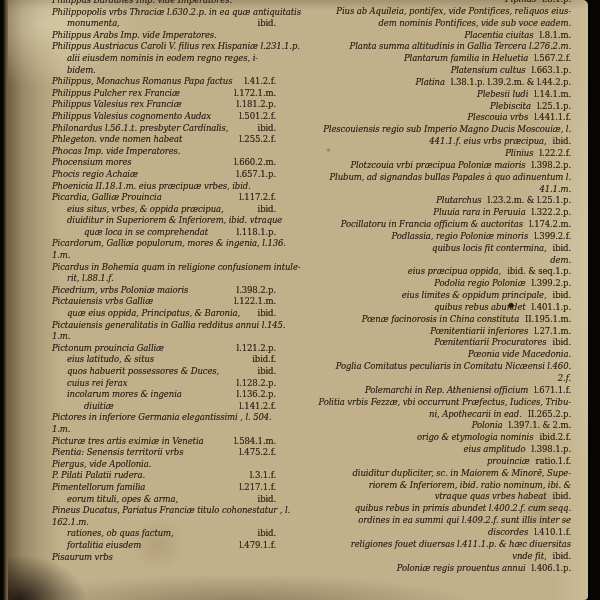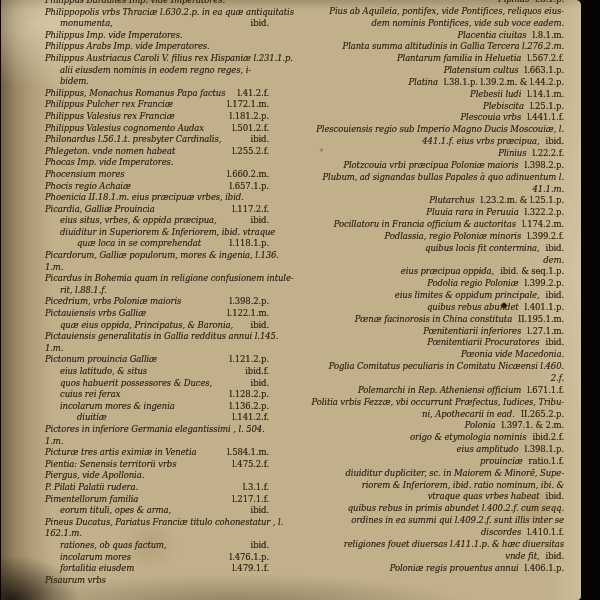--- a/index.html
+++ b/index.html
@@ -2,21 +2,21 @@
 <html><head>
 <meta charset="utf-8">
 <style>
   html,body{margin:0;padding:0;}
   body{
     width:600px;height:600px;overflow:hidden;position:relative;
     background:#060503;
     font-family:"DejaVu Serif", serif;
   }
   .page{
-    position:absolute;left:1px;top:0;width:580px;height:600px;
+    position:absolute;left:8px;top:0;width:580px;height:600px;
     background:
       radial-gradient(ellipse 140px 90px at 6% 4%, rgba(233,222,190,0.55), rgba(0,0,0,0) 70%),
       radial-gradient(ellipse 120px 260px at 100% 45%, rgba(216,204,170,0.45), rgba(0,0,0,0) 75%),
       radial-gradient(ellipse 90px 60px at 2% 100%, rgba(18,11,5,0.85), rgba(0,0,0,0) 75%),
       radial-gradient(ellipse 300px 40px at 40% 101%, rgba(46,32,16,0.35), rgba(0,0,0,0) 80%),
       linear-gradient(90deg, rgba(58,40,22,0.60) 0px, rgba(74,54,30,0.35) 14px, rgba(90,68,40,0.18) 30px, rgba(0,0,0,0) 52px),
       linear-gradient(270deg, rgba(212,200,166,0.55) 0px, rgba(0,0,0,0) 34px),
       linear-gradient(180deg, rgba(52,38,20,0.22) 0px, rgba(0,0,0,0) 10px),
       #c1b08a;
     border-radius:0 5px 4px 0;
@@ -62,23 +62,20 @@
         <span class="t">Philippus Bardanes Imp. vide Imperatores.</span>
       </div>
       <div class="line">
         <span class="t">Philippopolis vrbs Thraciæ l.630.2.p. in ea quæ antiquitatis</span>
       </div>
       <div class="line i1">
         <span class="t">monumenta,</span>
         <span class="r">ibid.</span>
       </div>
       <div class="line">
-        <span class="t">Philippus Imp. vide Imperatores.</span>
-      </div>
-      <div class="line">
         <span class="t">Philippus Arabs Imp. vide Imperatores.</span>
       </div>
       <div class="line">
         <span class="t">Philippus Austriacus Caroli V. filius rex Hispaniæ l.231.1.p.</span>
       </div>
       <div class="line i1">
         <span class="t">alii eiusdem nominis in eodem regno reges, i-</span>
       </div>
       <div class="line i1">
         <span class="t">bidem.</span>
@@ -221,24 +218,20 @@
       </div>
       <div class="line">
         <span class="t">Pineus Ducatus, Pariatus Franciæ titulo cohonestatur , l.</span>
       </div>
       <div class="line">
         <span class="t">162.1.m.</span>
       </div>
       <div class="line i1">
         <span class="t">rationes, ob quas factum,</span>
         <span class="r">ibid.</span>
-      </div>
-      <div class="line i1">
-        <span class="t">incolarum mores</span>
-        <span class="r">l.476.1.p.</span>
       </div>
       <div class="line i1">
         <span class="t">fortalitia eiusdem</span>
         <span class="r">l.479.1.f.</span>
       </div>
       <div class="line">
         <span class="t">Pisaurum vrbs</span>
       </div>
     </div>
   <div class="col col-right" id="col-right">

